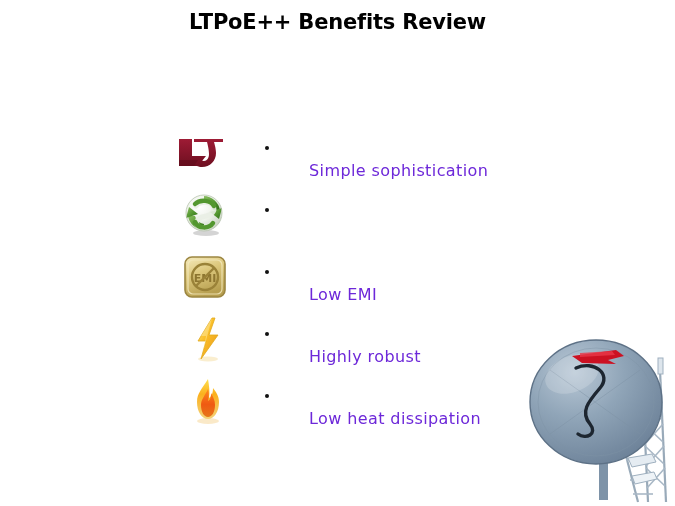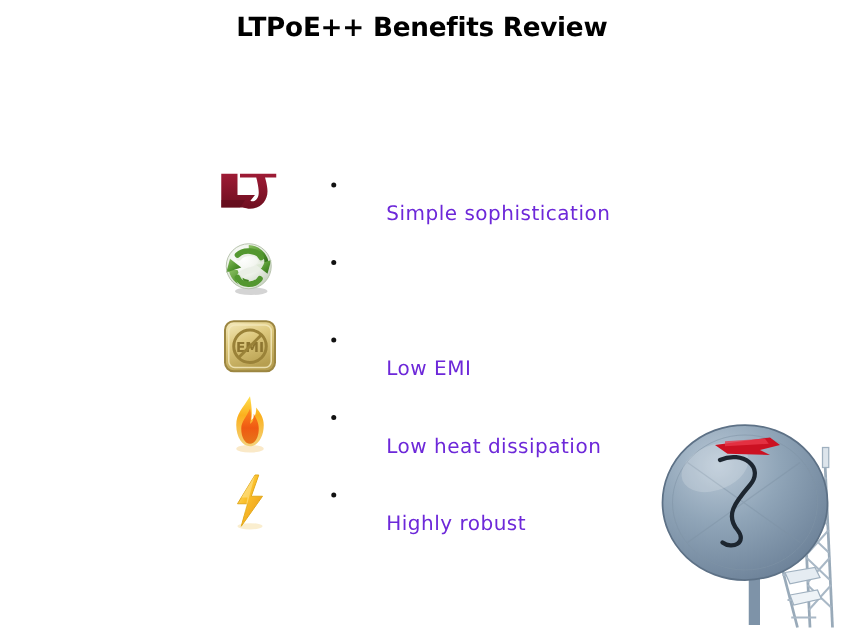--- a/index.html
+++ b/index.html
@@ -45,21 +45,21 @@
     height: 62px;
   }
   .icon-cell {
     position: absolute;
     left: 172px;
     top: 0;
     width: 56px;
     height: 58px;
     display: flex;
     align-items: center;
-    justify-content: center;
+    justify-content: flex-end;
   }
   .bullet-dot {
     position: absolute;
     left: 265px;
     top: 22px;
     width: 4px;
     height: 4px;
     background: #111111;
     border-radius: 50%;
   }
@@ -167,59 +167,59 @@
         </svg>
       </div>
       <span class="bullet-dot"></span>
       <span class="bullet-text">Low EMI</span>
     </div>
 
     <div class="bullet-row">
       <div class="icon-cell">
         <svg width="40" height="50" viewBox="0 0 40 50" aria-hidden="true">
           <defs>
+            <linearGradient id="bolt" x1="0" y1="0" x2="1" y2="1">
+              <stop offset="0%" stop-color="#fde38a"></stop>
+              <stop offset="40%" stop-color="#fbc02a"></stop>
+              <stop offset="100%" stop-color="#e8951a"></stop>
+            </linearGradient>
+          </defs>
+          <ellipse cx="20" cy="45" rx="10" ry="2.5" fill="#f6dda0" opacity="0.5"></ellipse>
+          <path d="M24 4 L10 27 L18 27 L13 45 L30 21 L21 21 L27 4 Z" fill="url(#bolt)" stroke="#e2a91c" stroke-width="0.8"></path>
+          <path d="M24 4 L13 22 L18 22 L15 38 L24 4 Z" fill="#fff0b0" opacity="0.45"></path>
+        </svg>
+      </div>
+      <span class="bullet-dot"></span>
+      <span class="bullet-text">Highly robust</span>
+    </div>
+
+    <div class="bullet-row">
+      <div class="icon-cell">
+        <svg width="40" height="50" viewBox="0 0 40 50" aria-hidden="true">
+          <defs>
             <linearGradient id="fl1" x1="0" y1="0" x2="0" y2="1">
               <stop offset="0%" stop-color="#ffe14f"></stop>
               <stop offset="38%" stop-color="#fbb01e"></stop>
               <stop offset="100%" stop-color="#f3d27a"></stop>
             </linearGradient>
             <linearGradient id="fl2" x1="0" y1="0" x2="0" y2="1">
               <stop offset="0%" stop-color="#ff8a1e"></stop>
               <stop offset="55%" stop-color="#ef5a12"></stop>
               <stop offset="100%" stop-color="#e6761a"></stop>
             </linearGradient>
           </defs>
           <ellipse cx="20" cy="45" rx="11" ry="3" fill="#f6d79a" opacity="0.55"></ellipse>
           <path d="M20 3 C14 13 9 17 9 26 C9 36 14 43 20 43 C26 43 31 36 31 26
                    C31 20 28 16 25 12 C25 18 23 21 21 22 C22 16 21 9 20 3 Z" fill="url(#fl1)"></path>
           <path d="M20 13 C17 20 13 23 13 29 C13 36 16 41 20 41 C24 41 27 36 27 29
                    C27 24 25 21 23 17 C23 22 22 24 20 25 C21 21 21 17 20 13 Z" fill="url(#fl2)"></path>
         </svg>
       </div>
       <span class="bullet-dot"></span>
       <span class="bullet-text">Low heat dissipation</span>
-    </div>
-
-    <div class="bullet-row">
-      <div class="icon-cell">
-        <svg width="40" height="50" viewBox="0 0 40 50" aria-hidden="true">
-          <defs>
-            <linearGradient id="bolt" x1="0" y1="0" x2="1" y2="1">
-              <stop offset="0%" stop-color="#fde38a"></stop>
-              <stop offset="40%" stop-color="#fbc02a"></stop>
-              <stop offset="100%" stop-color="#e8951a"></stop>
-            </linearGradient>
-          </defs>
-          <ellipse cx="20" cy="45" rx="10" ry="2.5" fill="#f6dda0" opacity="0.5"></ellipse>
-          <path d="M24 4 L10 27 L18 27 L13 45 L30 21 L21 21 L27 4 Z" fill="url(#bolt)" stroke="#e2a91c" stroke-width="0.8"></path>
-          <path d="M24 4 L13 22 L18 22 L15 38 L24 4 Z" fill="#fff0b0" opacity="0.45"></path>
-        </svg>
-      </div>
-      <span class="bullet-dot"></span>
-      <span class="bullet-text">Highly robust</span>
     </div>
 
   </div>
 
   <div id="antenna-art">
     <svg width="155" height="176" viewBox="0 0 155 176" aria-hidden="true">
       <defs>
         <radialGradient id="dish" cx="34%" cy="26%" r="82%">
           <stop offset="0%" stop-color="#b9c8d6"></stop>
           <stop offset="45%" stop-color="#90a5b8"></stop>

